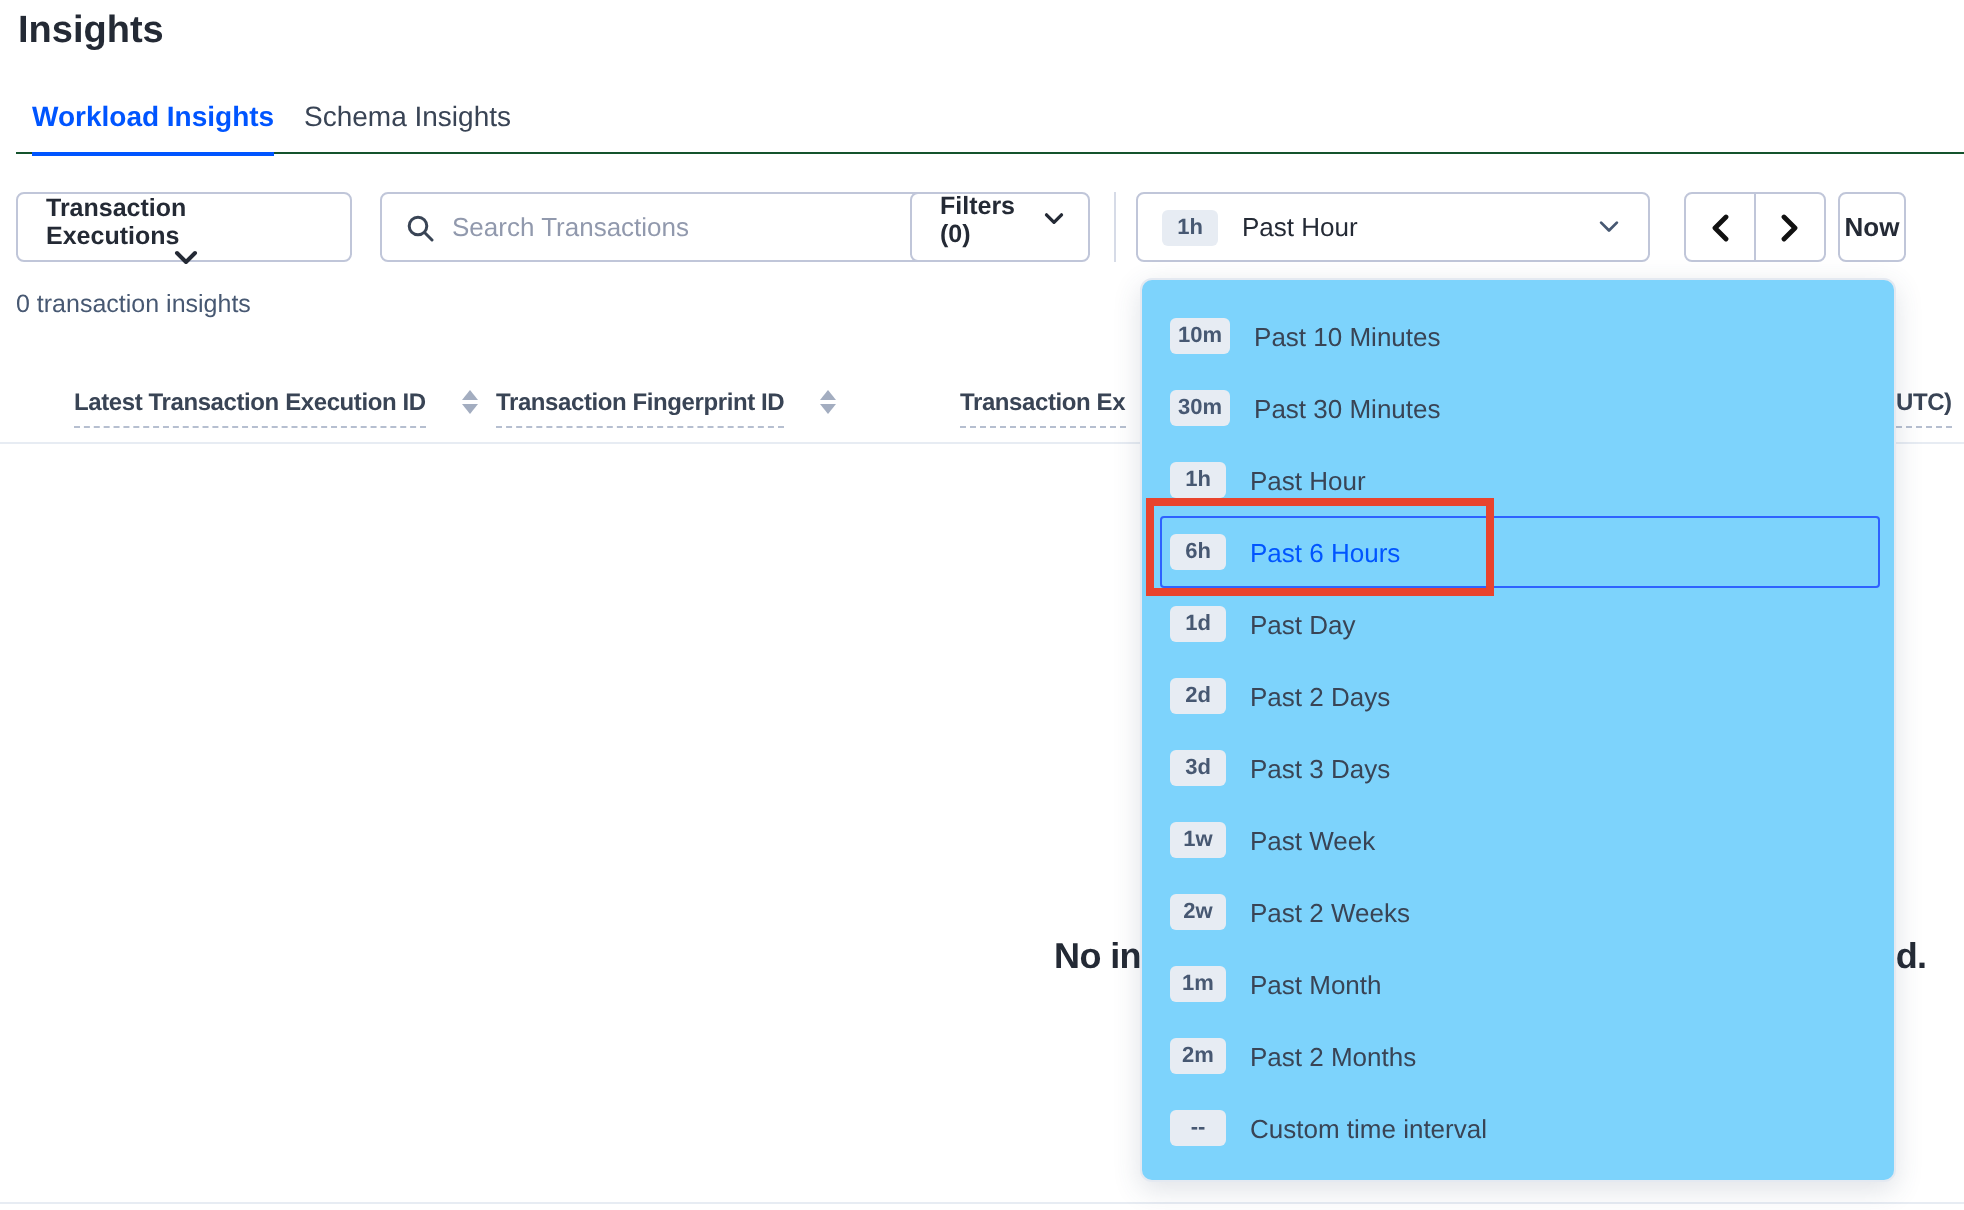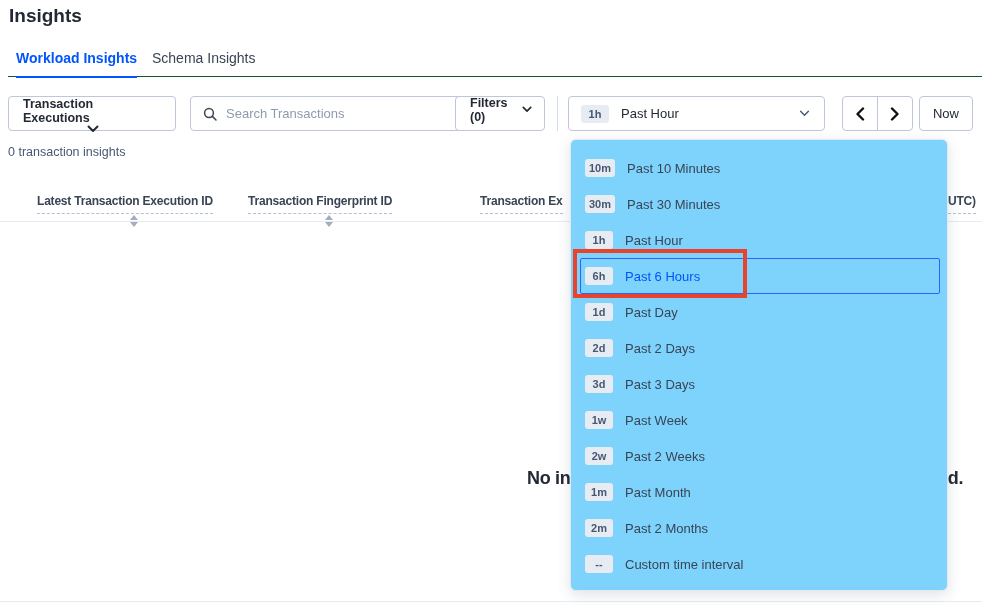--- a/index.html
+++ b/index.html
@@ -55,28 +55,28 @@
     font-size: 11px; font-weight: bold; color: #475872;
   }
   .picker-label { margin-left: 12px; color: #242a35; flex: 1; }
   .arrow-group {
     position: absolute; left: 842px; top: 96px; width: 71px; height: 35px;
     border: 1px solid #c0c6d9; border-radius: 4px; background: #fff;
     display: flex;
   }
   .arrow-btn { flex: 1; display: flex; align-items: center; justify-content: center; cursor: pointer; }
   .arrow-btn + .arrow-btn { border-left: 1px solid #c0c6d9; }
-  .btn-now { left: 919px; width: 54px; justify-content: center; font-weight: normal; font-size: 13px; }
+  .btn-now { left: 919px; width: 34px; justify-content: center; font-weight: bold; font-size: 13px; }
   .summary { position: absolute; left: 8px; top: 145px; font-size: 12.5px; color: #475872; }
   
   .th {
     position: absolute; top: 194px;
-    display: inline-flex; align-items: center;
+    display: inline-flex; align-items: flex-start;
     font-size: 12px; font-weight: bold; color: #394455; letter-spacing: -0.2px;
-    white-space: nowrap; cursor: pointer; flex-direction: column;
+    white-space: nowrap; cursor: pointer;
   }
   .th-label { border-bottom: 1px dashed #b6bfd0; padding-bottom: 5px; }
   .sort-icon { margin-left: 18px; margin-top: 1px; display: inline-flex; flex-direction: column; gap: 2px; }
   .header-border { position: absolute; left: 0; top: 221px; width: 982px; height: 1px; background: #e7ecf3; }
   .empty-msg {
     position: absolute; left: 527px; top: 468px;
     font-size: 18px; font-weight: bold; color: #242a35;
     letter-spacing: -0.3px; white-space: nowrap;
   }
   

